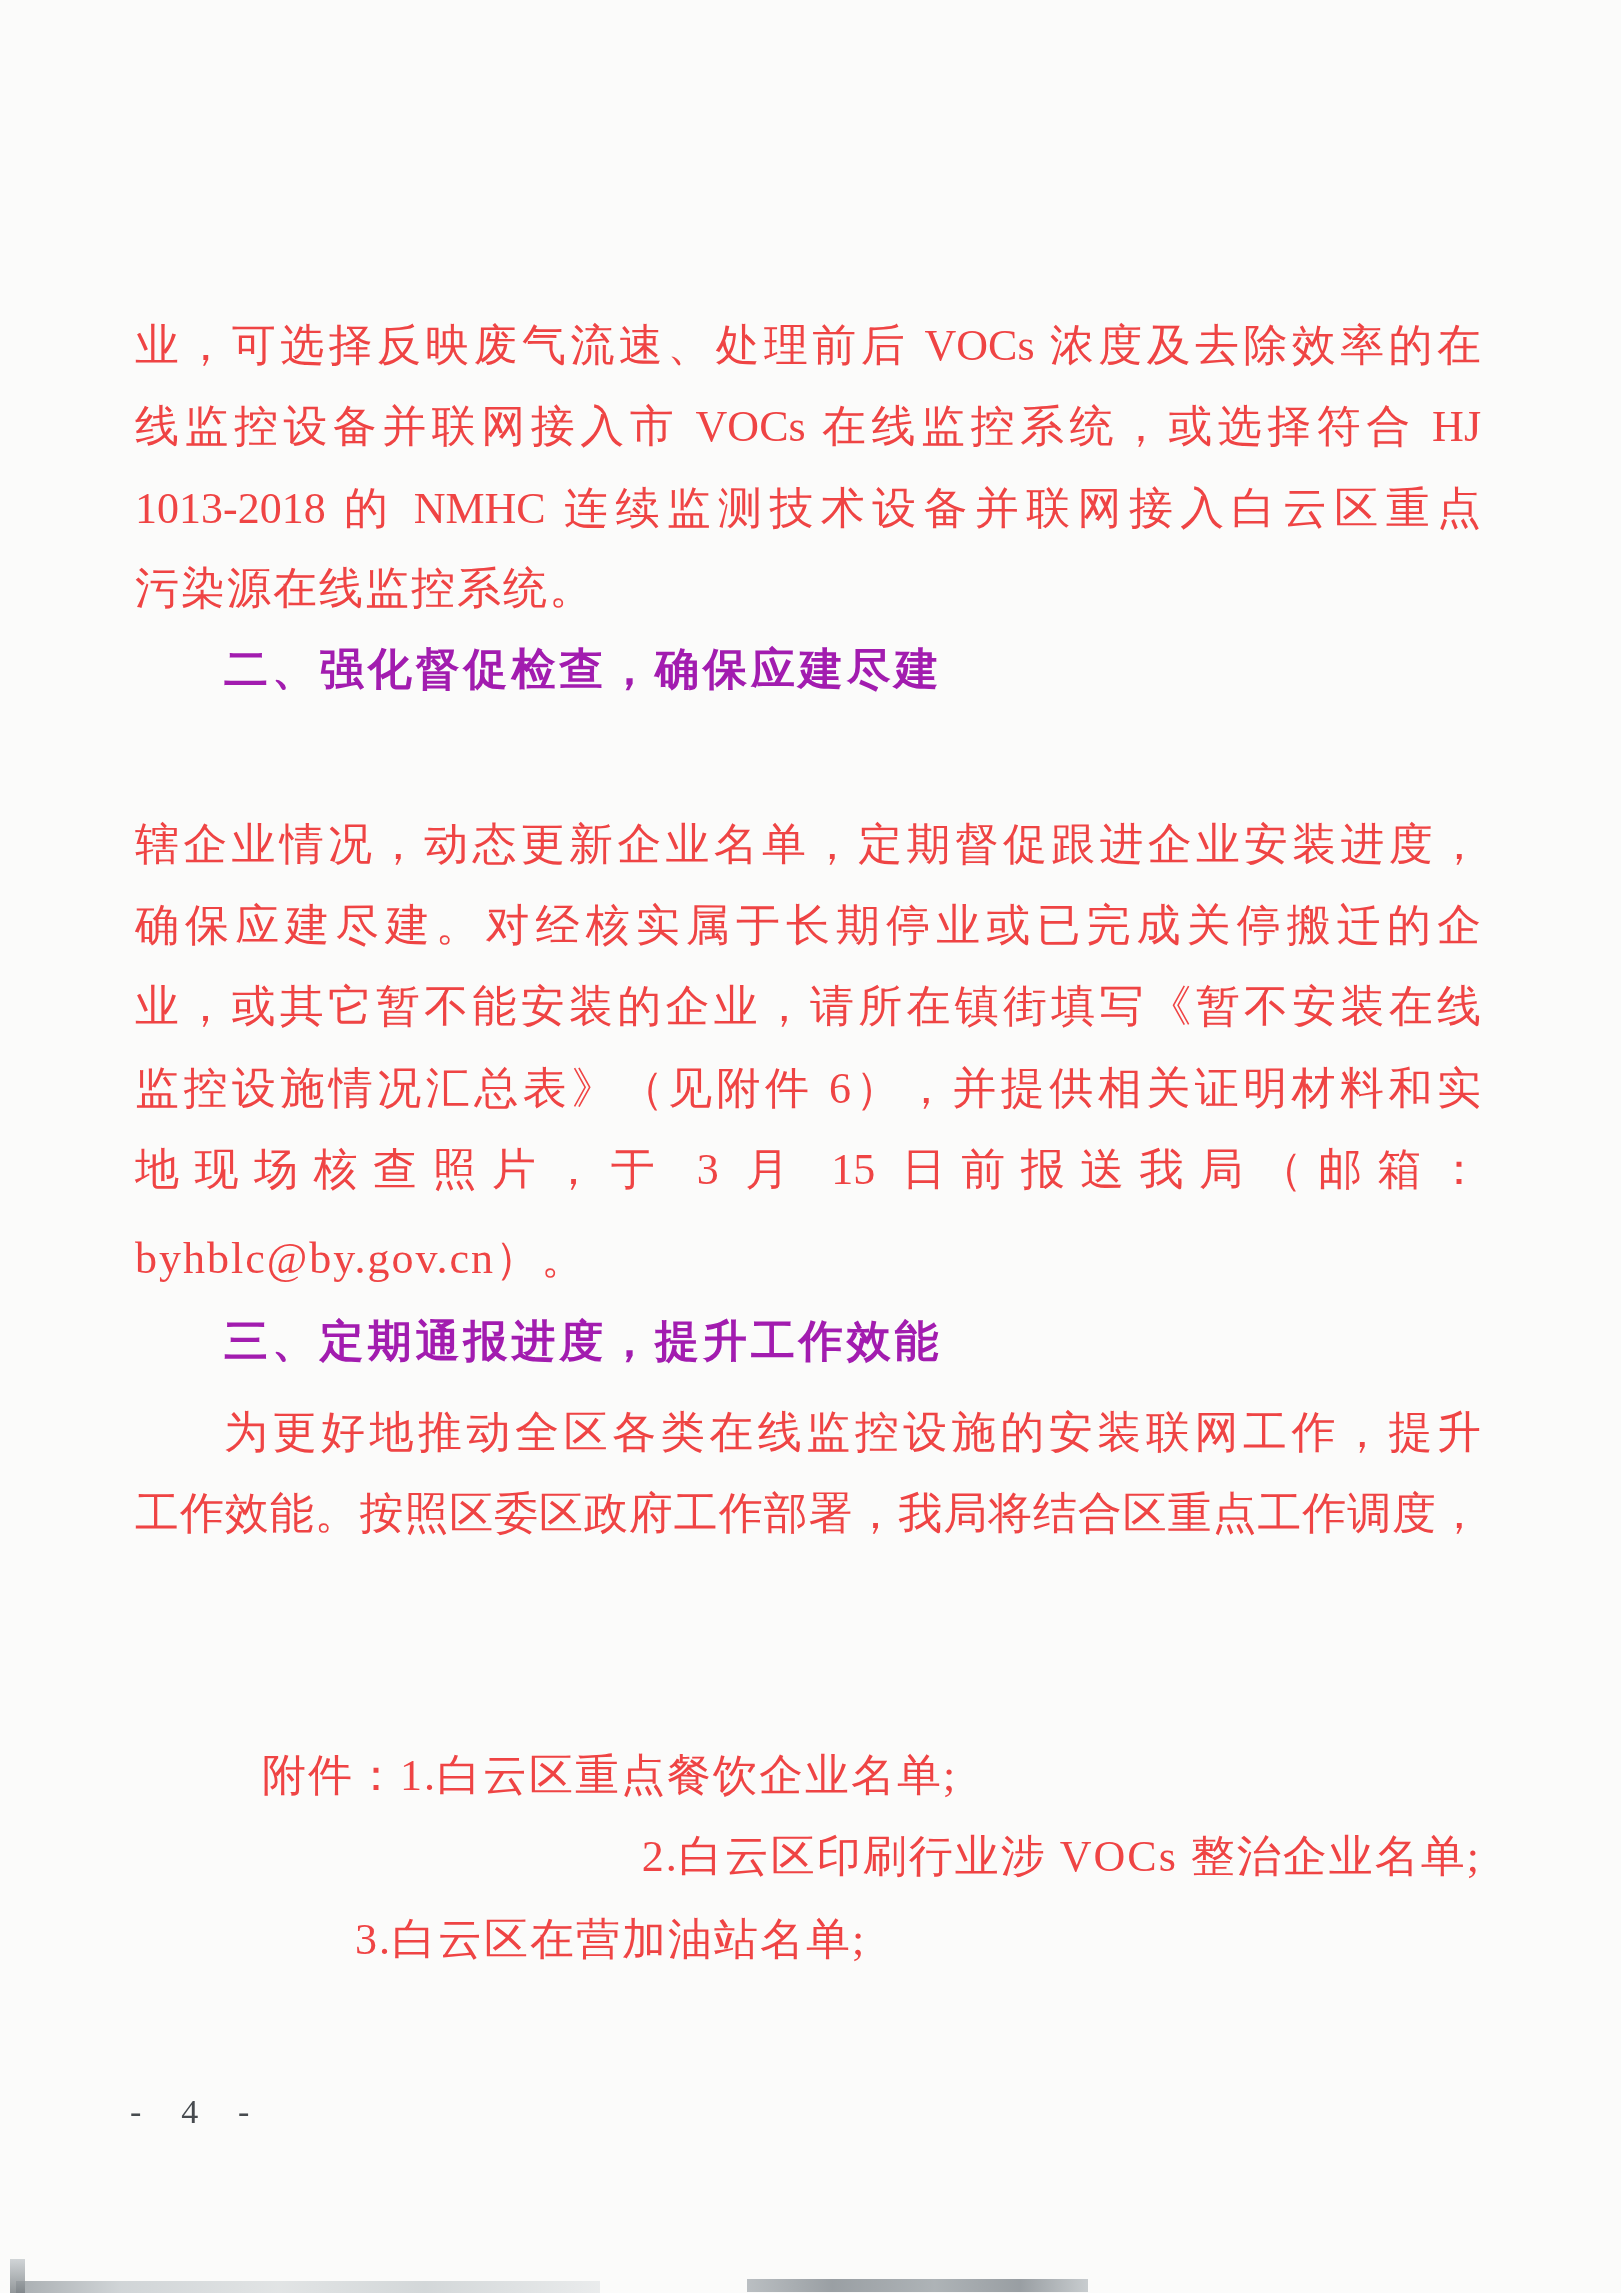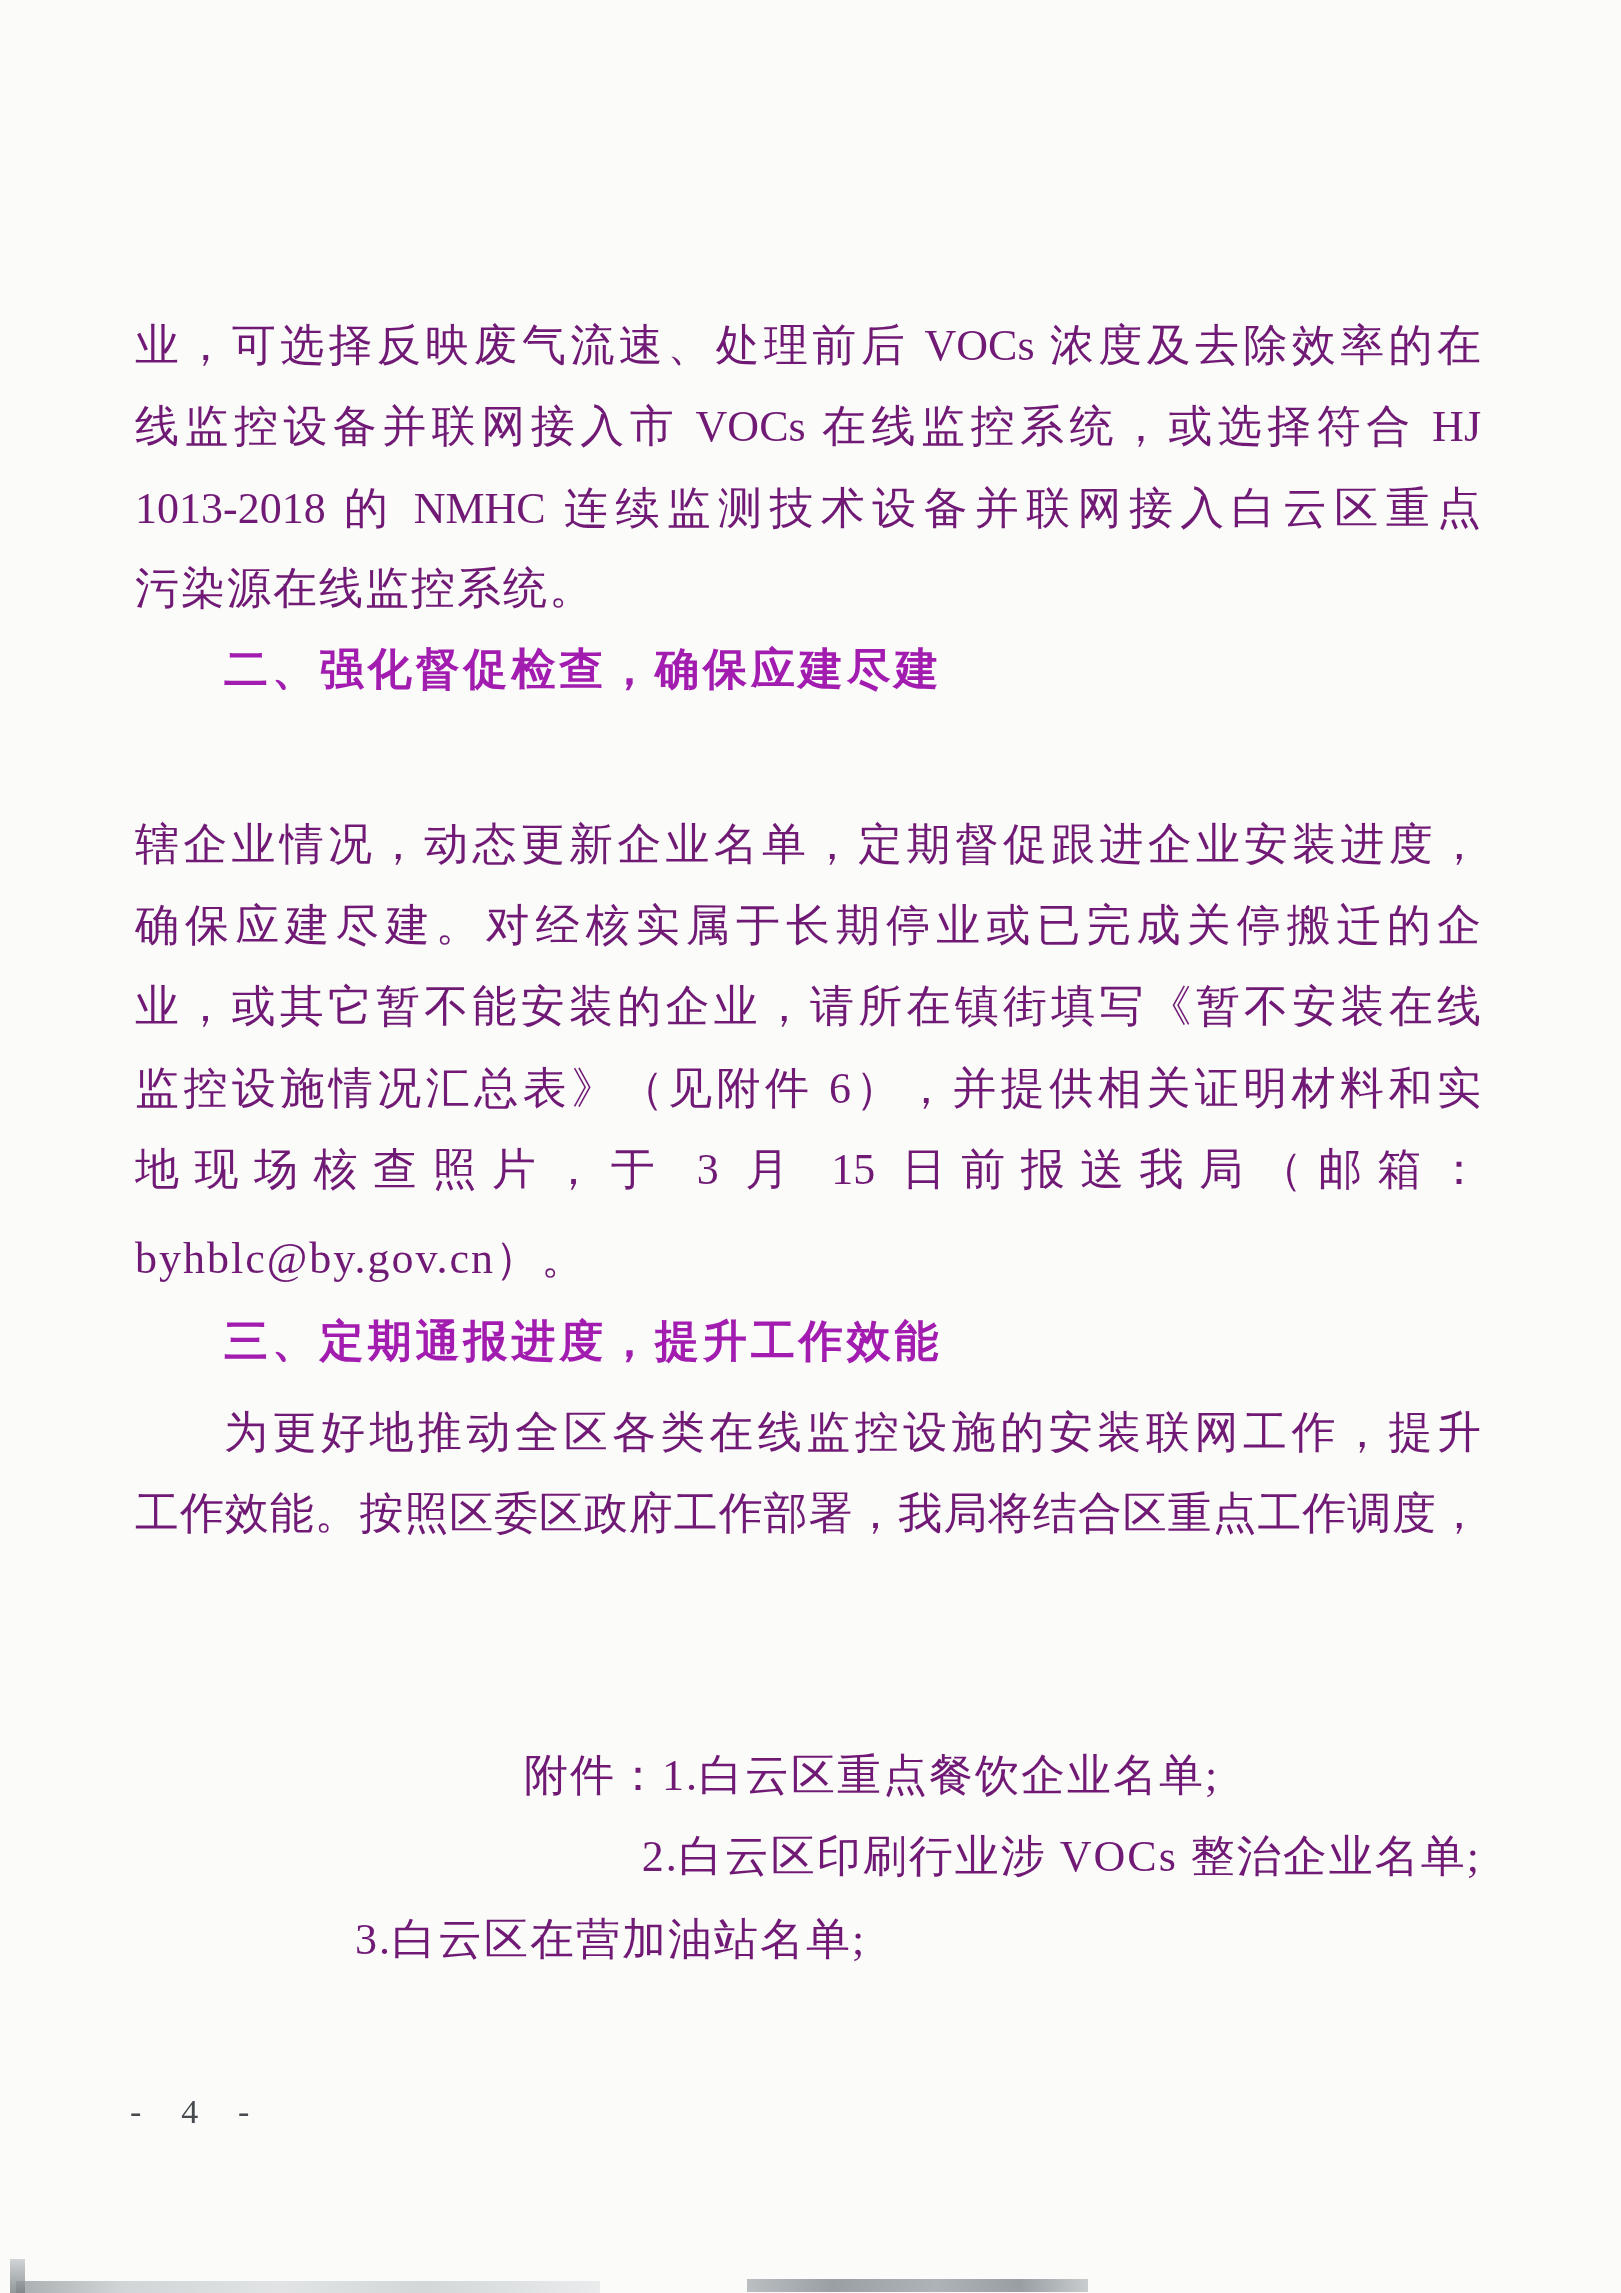--- a/index.html
+++ b/index.html
@@ -17,21 +17,21 @@
     font-family: "Liberation Serif", "DejaVu Serif", serif;
   }
   
   .ln {
     position: absolute;
     left: 135px;
     width: 1346px;
     height: 82px;
     line-height: 82px;
     font-size: 44px;
-    color: #701a75;
+    color: #ef4444;
     letter-spacing: 2px;
     box-sizing: border-box;
     white-space: nowrap;
   }
   
   .just {
     white-space: normal;
     text-align: justify;
     text-align-last: justify;
     letter-spacing: 0;
@@ -55,21 +55,21 @@
   .y7  { top: 804px; }
   .y8  { top: 885px; }
   .y9  { top: 966px; }
   .y10 { top: 1048px; }
   .y11 { top: 1129px; }
   .y12 { top: 1218px; }
   .y13 { top: 1300px; }
   .y14 { top: 1392px; }
   .y15 { top: 1473px; }
   .y16 { top: 1555px; }
-  .y17 { top: 1735px; text-align: center; }
+  .y17 { top: 1735px; }
   .y18 { top: 1816px; text-align: right; }
   .y19 { top: 1899px; }
   
   .att-label { left: 262px; width: 1219px; }
   .att-item  { left: 355px; width: 1126px; }
   
   .pageno {
     position: absolute;
     left: 130px;
     top: 2086px;

